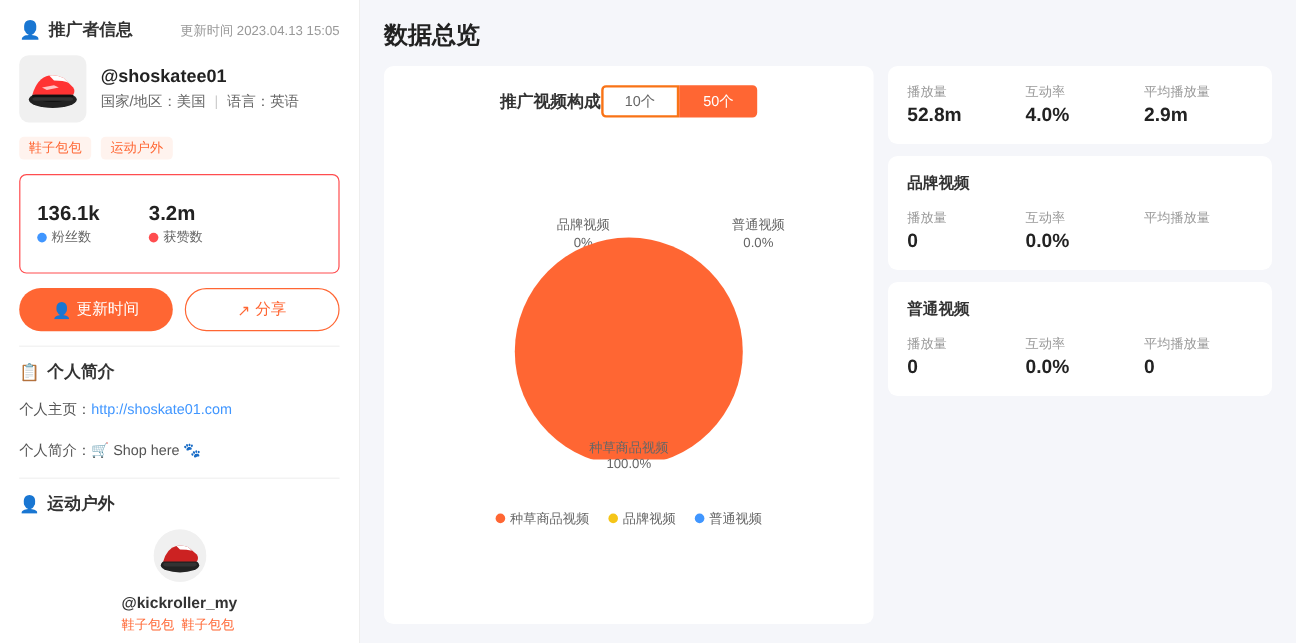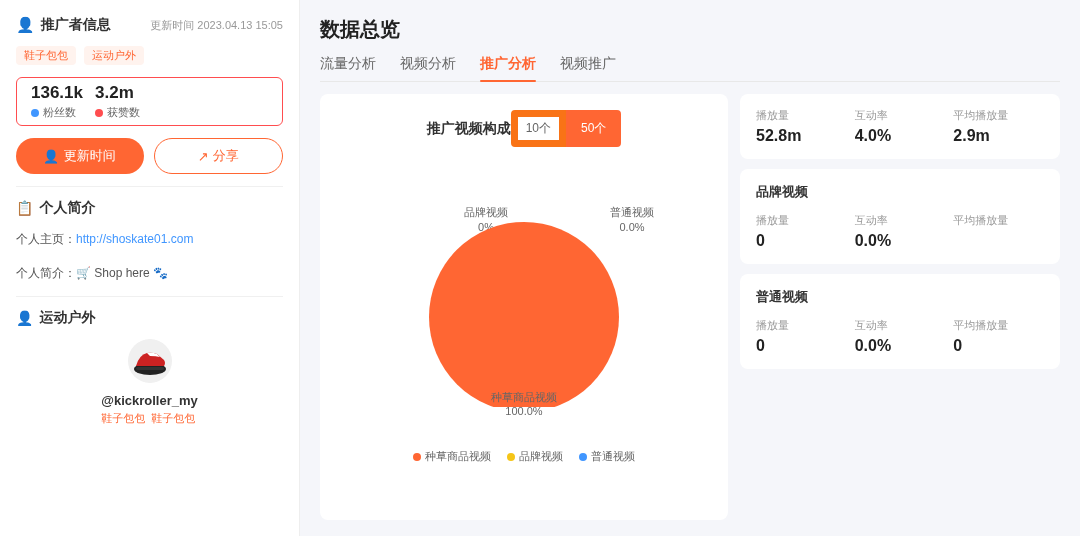--- a/index.html
+++ b/index.html
@@ -87,23 +87,23 @@
       background: #fff3ee;
       color: #ff6633;
       font-size: 11px;
       padding: 2px 8px;
       border-radius: 4px;
     }
 
     .stats-box {
       border: 1.5px solid #ff4d4f;
       border-radius: 6px;
-      padding: 5px 14px;
-      display: flex;
-      gap: 12px;
+      padding: 22px 14px;
+      display: flex;
+      gap: 41px;
     }
     .stat-item {}
     .stat-value {
       font-size: 17px;
       font-weight: 700;
       color: #222;
     }
     .stat-label {
       font-size: 11px;
       color: #666;
@@ -280,24 +280,24 @@
     }
     .chart-section-title {
       font-size: 14px;
       font-weight: 600;
     }
     .chart-btn-group {
       display: flex;
       gap: 0;
     }
     .chart-btn {
-      border: 7px solid #f97316;
+      border: 2px solid #f97316;
       background: #fff;
       font-size: 12px;
-      padding: 3px 8px;
+      padding: 3px 18px;
       cursor: pointer;
       color: #666;
     }
     .chart-btn:first-child { border-radius: 4px 0 0 4px; }
     .chart-btn:last-child { border-radius: 0 4px 4px 0; }
     .chart-btn.active {
       background: #ff6633;
       color: #fff;
       border-color: #ff6633;
     }
@@ -372,20 +372,43 @@
 <div class="left-panel">
 
   <div class="panel-header">
     <div class="panel-header-title">
       <span style="font-size:15px;">👤</span>
       <span>推广者信息</span>
     </div>
     <span class="update-time">更新时间 2023.04.13 15:05</span>
   </div>
 
+  <div class="profile-row">
+    <div class="avatar-box">
+
+      <svg class="avatar-sneaker" viewBox="0 0 54 54">
+        <rect width="54" height="54" fill="#f0f0f0" rx="6"></rect>
+
+        <ellipse cx="27" cy="36" rx="20" ry="7" fill="#222"></ellipse>
+        <path d="M10 32 Q14 18 24 16 Q30 15 36 18 L44 26 Q46 29 44 32 Z" fill="#ff3333"></path>
+        <path d="M24 16 Q30 15 36 18 L40 22 Q36 20 28 20 Z" fill="#fff"></path>
+        <path d="M18 26 L28 24 L32 26 L22 28 Z" fill="#fff" opacity="0.7"></path>
+        <path d="M10 32 L44 32 L44 34 Q37 38 27 38 Q16 38 10 34 Z" fill="#111"></path>
+        <rect x="10" y="34" width="34" height="3" rx="2" fill="#333"></rect>
+      </svg>
+    </div>
+    <div>
+      <div class="profile-name">@shoskatee01</div>
+      <div class="profile-meta">
+        <span>国家/地区：美国</span>
+        <span class="pipe">|</span>
+        <span>语言：英语</span>
+      </div>
+    </div>
+  </div>
 
   <div class="tags-row">
     <span class="tag">鞋子包包</span>
     <span class="tag">运动户外</span>
   </div>
 
   <div class="stats-box">
     <div class="stat-item">
       <div class="stat-value">136.1k</div>
       <div class="stat-label">
@@ -450,26 +473,20 @@
       </div>
     </div>
   </div>
 
 </div>
 
 <div class="right-panel">
 
   <div class="data-title">数据总览</div>
 
-  <div class="tabs-row">
-    <div class="tab">流量分析</div>
-    <div class="tab">视频分析</div>
-    <div class="tab active">推广分析</div>
-    <div class="tab">视频推广</div>
-  </div>
 
   <div class="content-area">
 
     <div class="chart-section">
       <div class="chart-section-header">
         <span class="chart-section-title">推广视频构成</span>
         <div class="chart-btn-group">
           <button class="chart-btn">10个</button>
           <button class="chart-btn active">50个</button>
         </div>

